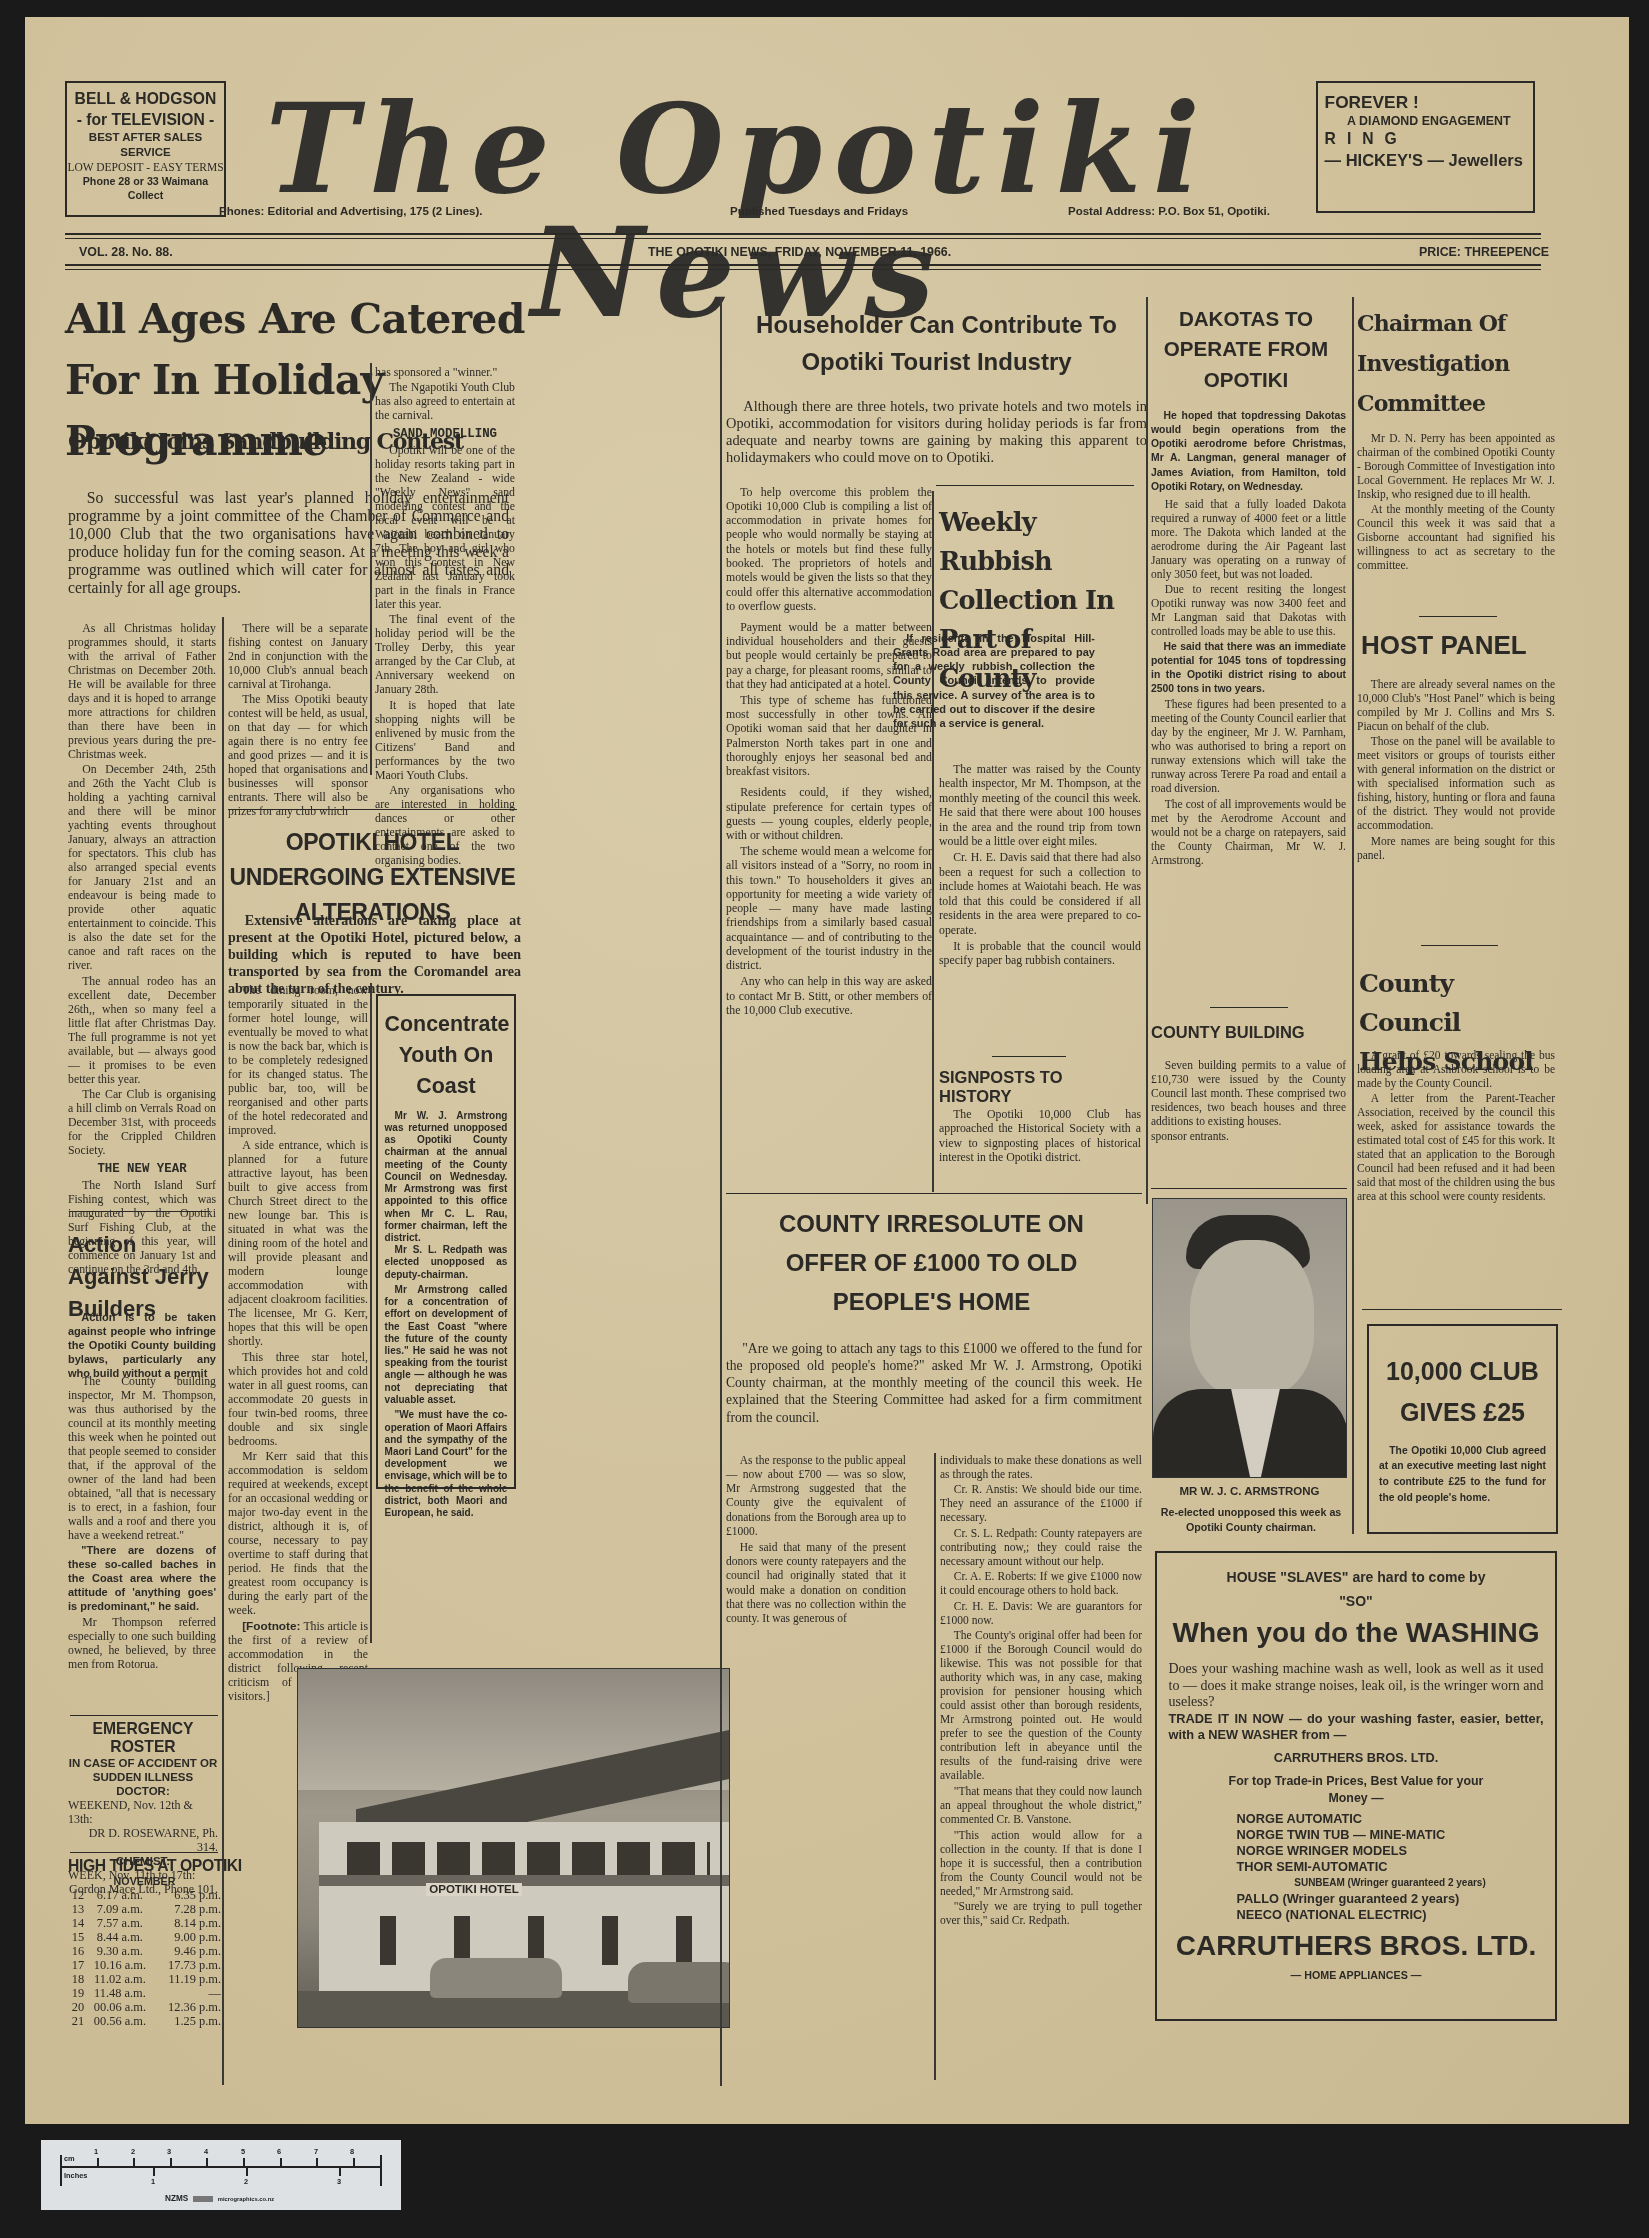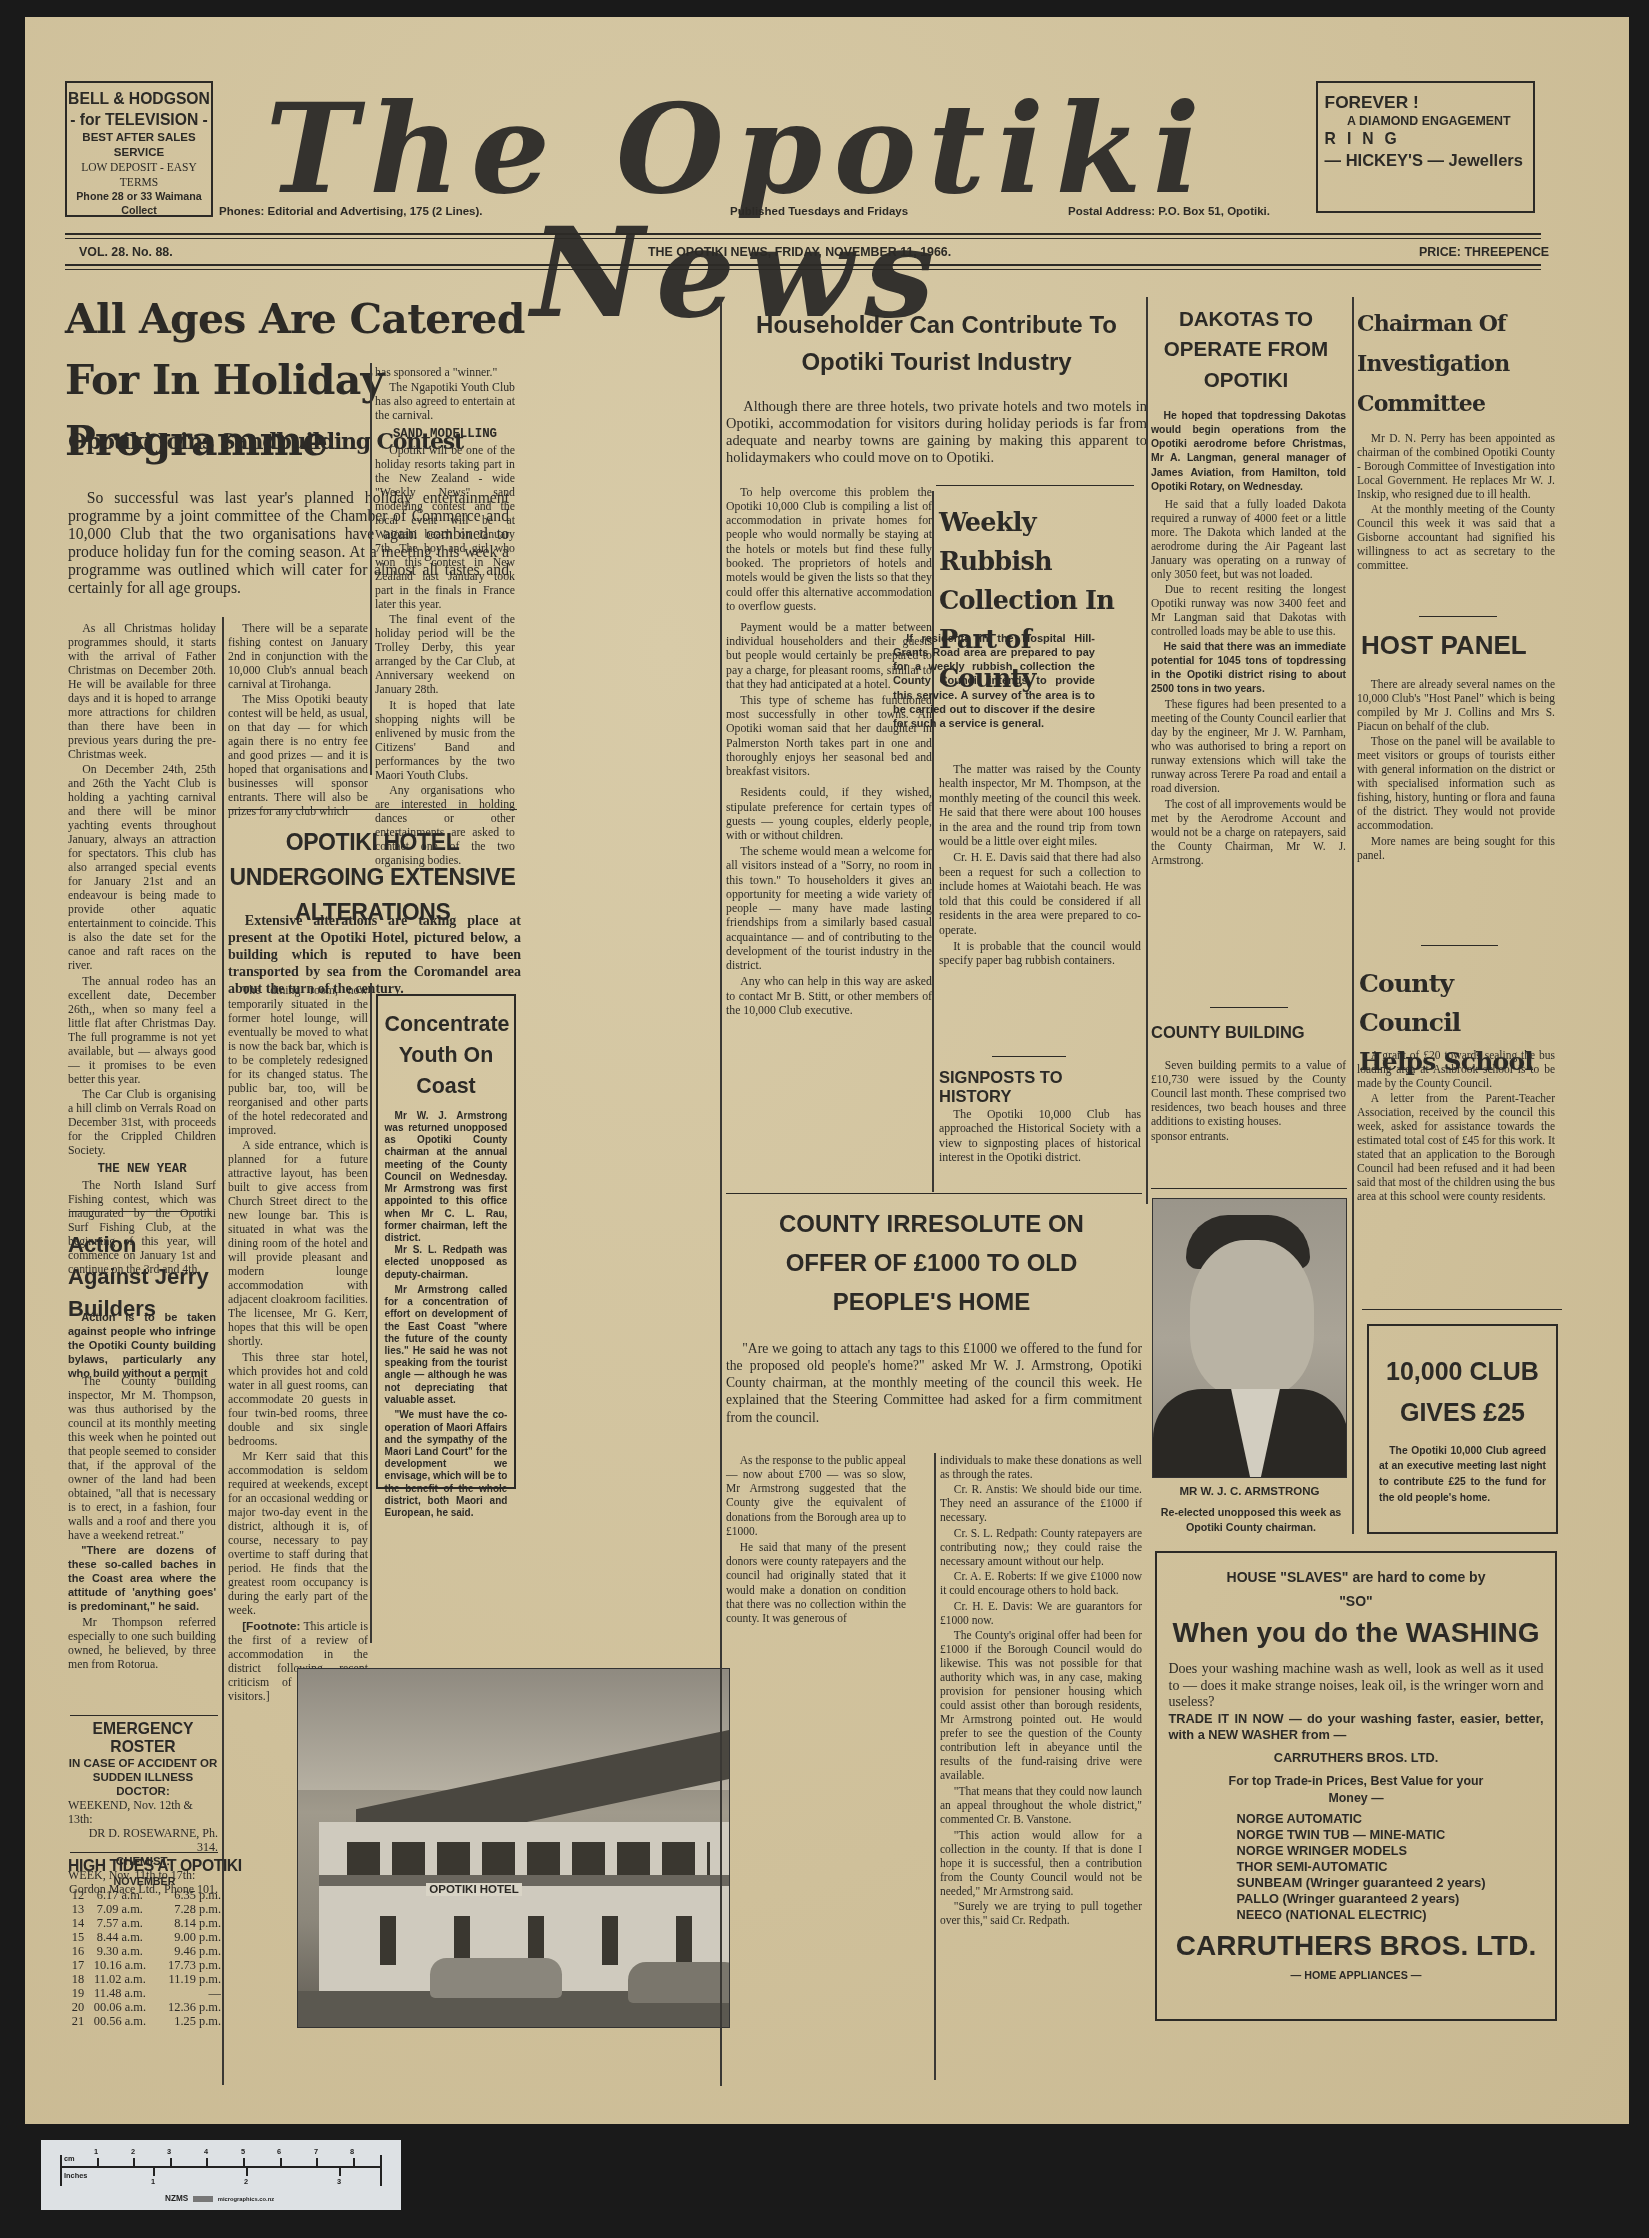--- a/index.html
+++ b/index.html
@@ -46,21 +46,21 @@
     position: absolute; left: 41px; top: 2140px; width: 360px; height: 70px; background: #dde1e4;
     font-family: "Liberation Sans", sans-serif; color: #222;
   }
 </style>
 </head>
 <body>
 
 <div class="page">
 <div class="sheet">
 
-  <div class="abs box ear" style="left:40px;top:64px;width:148px;height:136px;border-width:2.5px;padding-top:6.6px;">
+  <div class="abs box ear" style="left:40px;top:64px;width:161px;height:136px;border-width:2.5px;padding-top:6.6px;">
     <div style="font-size:15.7px;">BELL &amp; HODGSON</div>
     <div style="font-size:15.7px;">- for TELEVISION -</div>
     <div style="font-size:11.5px;">BEST AFTER SALES SERVICE</div>
     <div style="font-size:11.5px;font-family:'Liberation Serif',serif;font-weight:normal;">LOW DEPOSIT - EASY TERMS</div>
     <div style="font-size:10.7px;">Phone 28 or 33 Waimana Collect</div>
   </div>
 
   <div class="abs masthead-title" style="left:198px;top:70px;width:1031px;">The Opotiki News</div>
   <div class="abs small-sans" style="left:194px;top:188px;">Phones: Editorial and Advertising, 175 (2 Lines).</div>
   <div class="abs small-sans" style="left:705px;top:188px;">Published Tuesdays and Fridays</div>
@@ -342,21 +342,21 @@
     <div class="hl-cond" style="font-size:28px;margin-top:8.2px;">When you do the WASHING</div>
     <div style="font-size:14px;line-height:16.5px;text-align:justify;margin-top:11.5px;">Does your washing machine wash as well, look as well as it used to — does it make strange noises, leak oil, is the wringer worn and useless?</div>
     <div class="bold-sans" style="font-size:12.8px;line-height:16.5px;text-align:justify;">TRADE IT IN NOW — do your washing faster, easier, better, with a NEW WASHER from —</div>
     <div class="bold-sans" style="font-size:12.8px;margin-top:6.6px;">CARRUTHERS BROS. LTD.</div>
     <div class="bold-sans" style="font-size:12.4px;line-height:16.5px;margin:8.2px 41px 5px 41px;">For top Trade-in Prices, Best Value for your Money —</div>
     <div id="ad-models" style="text-align:left;padding-left:68px;">
           <div class="bold-sans" style="font-size: 12.8px; line-height: 16px;">NORGE AUTOMATIC</div>
           <div class="bold-sans" style="font-size: 12.8px; line-height: 16px;">NORGE TWIN TUB — MINE-MATIC</div>
           <div class="bold-sans" style="font-size: 12.8px; line-height: 16px;">NORGE WRINGER MODELS</div>
           <div class="bold-sans" style="font-size: 12.8px; line-height: 16px;">THOR SEMI-AUTOMATIC</div>
-          <div class="bold-sans" style="font-size: 13px; line-height: 16px;">SUNBEAM (Wringer guaranteed 2 years)</div>
+          <div class="bold-sans" style="font-size: 10px; line-height: 16px; text-align: center;">SUNBEAM (Wringer guaranteed 2 years)</div>
           <div class="bold-sans" style="font-size: 12.8px; line-height: 16px;">PALLO (Wringer guaranteed 2 years)</div>
           <div class="bold-sans" style="font-size: 12.8px; line-height: 16px;">NEECO (NATIONAL ELECTRIC)</div>
         </div>
     <div class="hl-cond" style="font-size:28px;margin-top:6.6px;">CARRUTHERS BROS. LTD.</div>
     <div class="bold-sans" style="font-size:10.7px;margin-top:6.6px;">— HOME APPLIANCES —</div>
   </div>
 
 </div>
 
 <div class="ruler">

